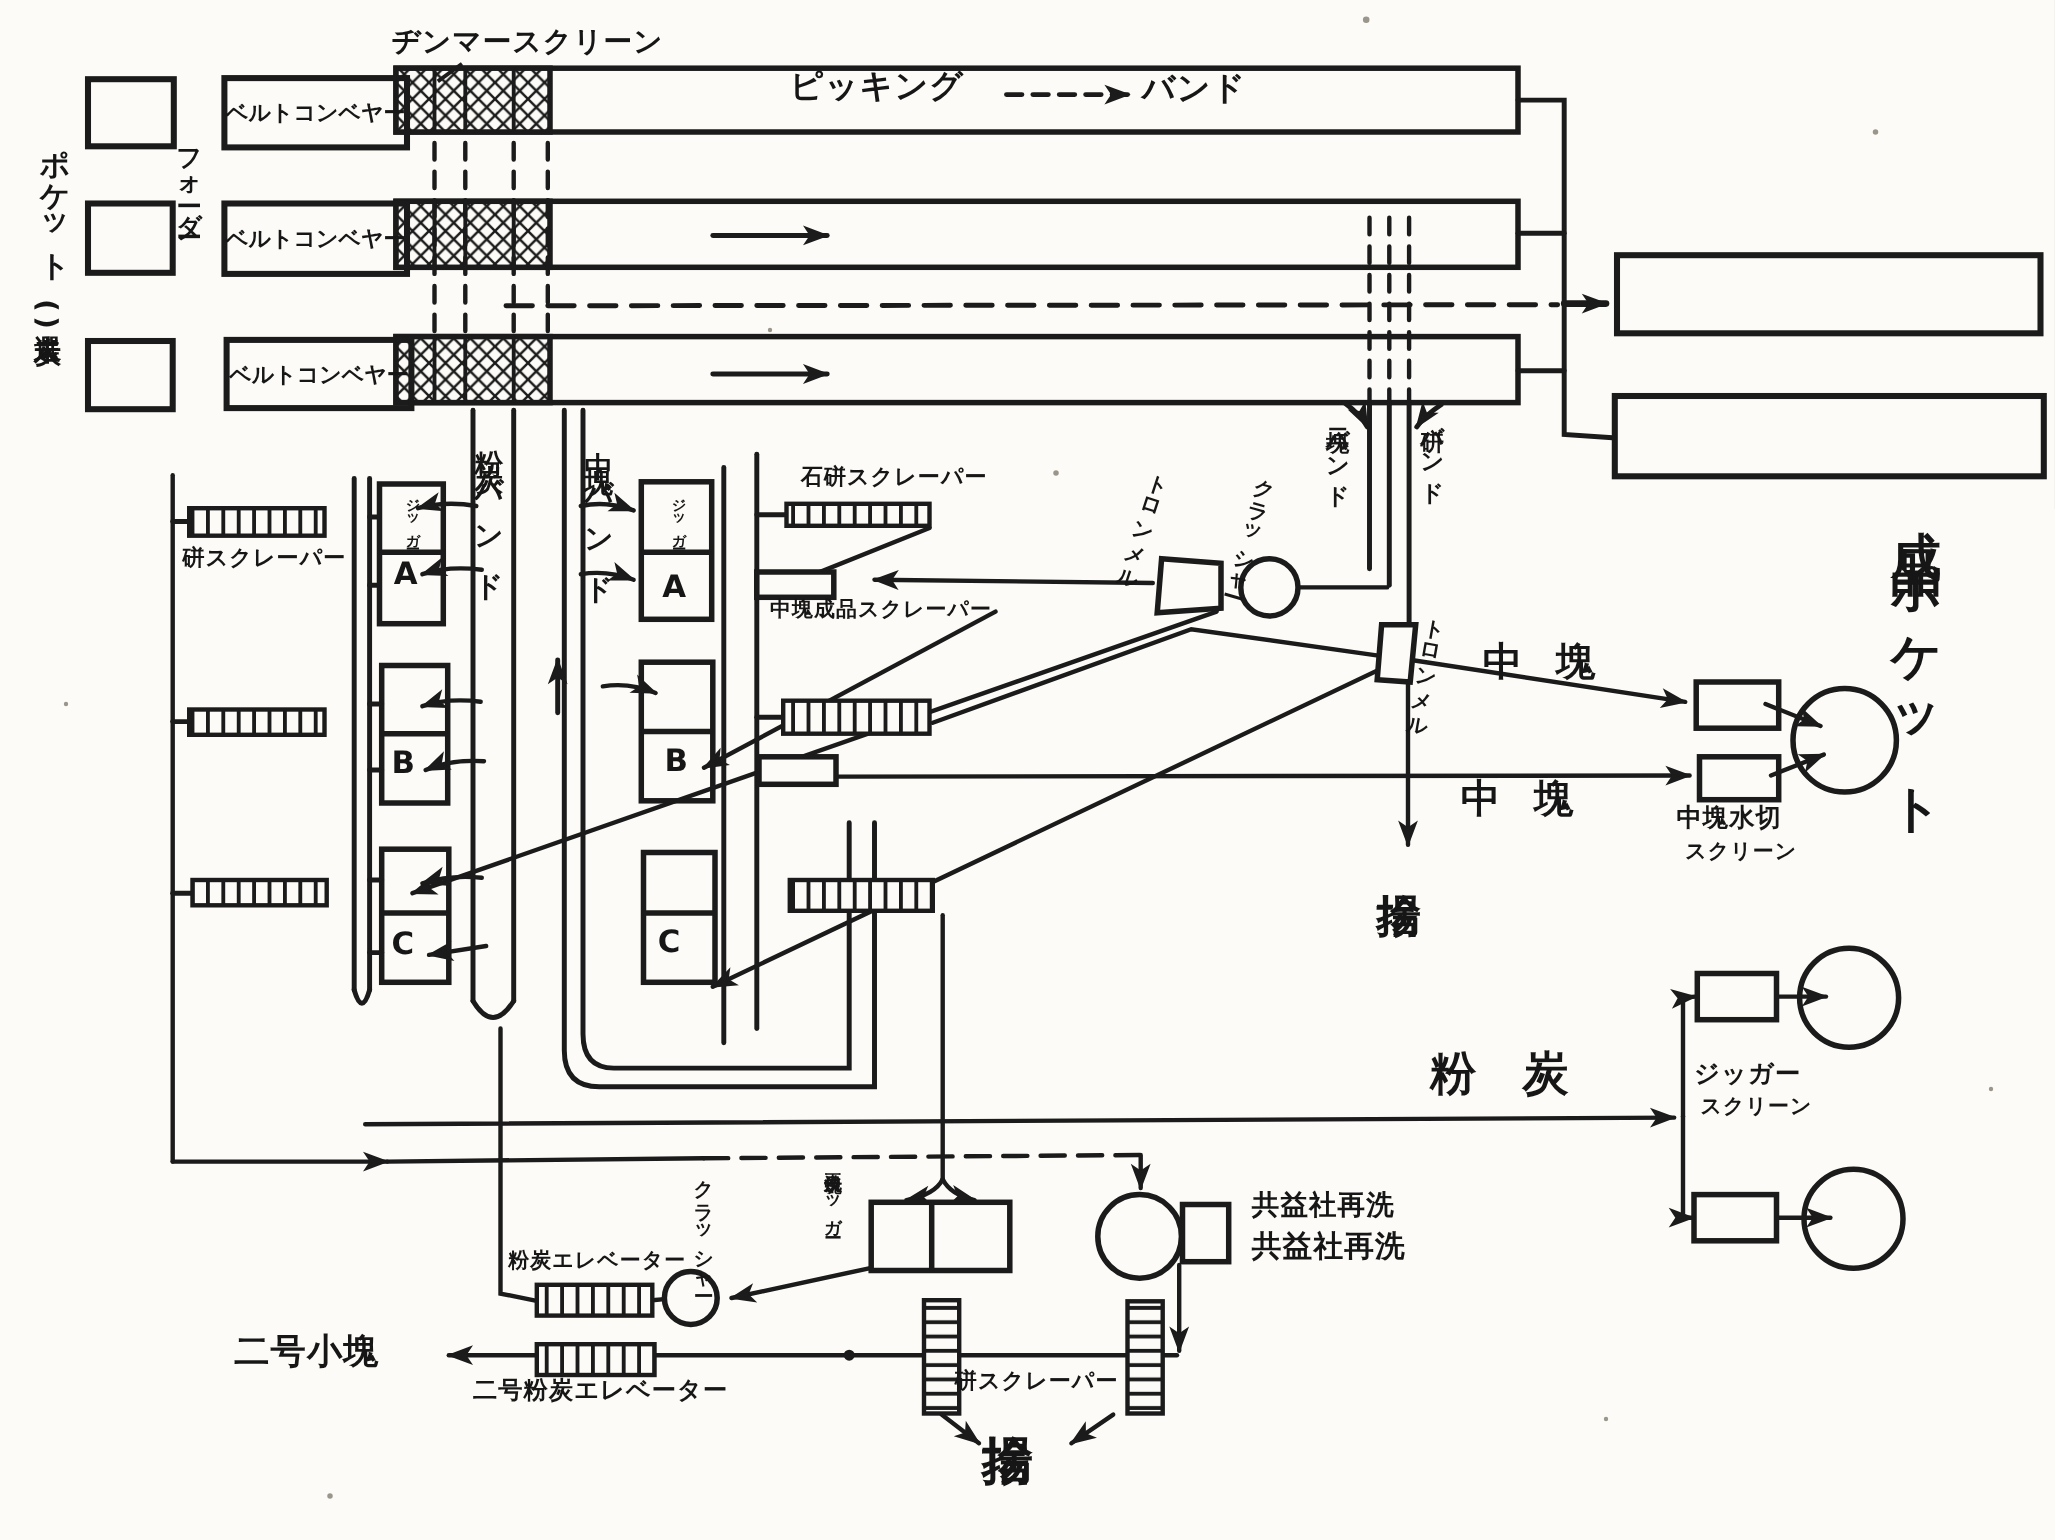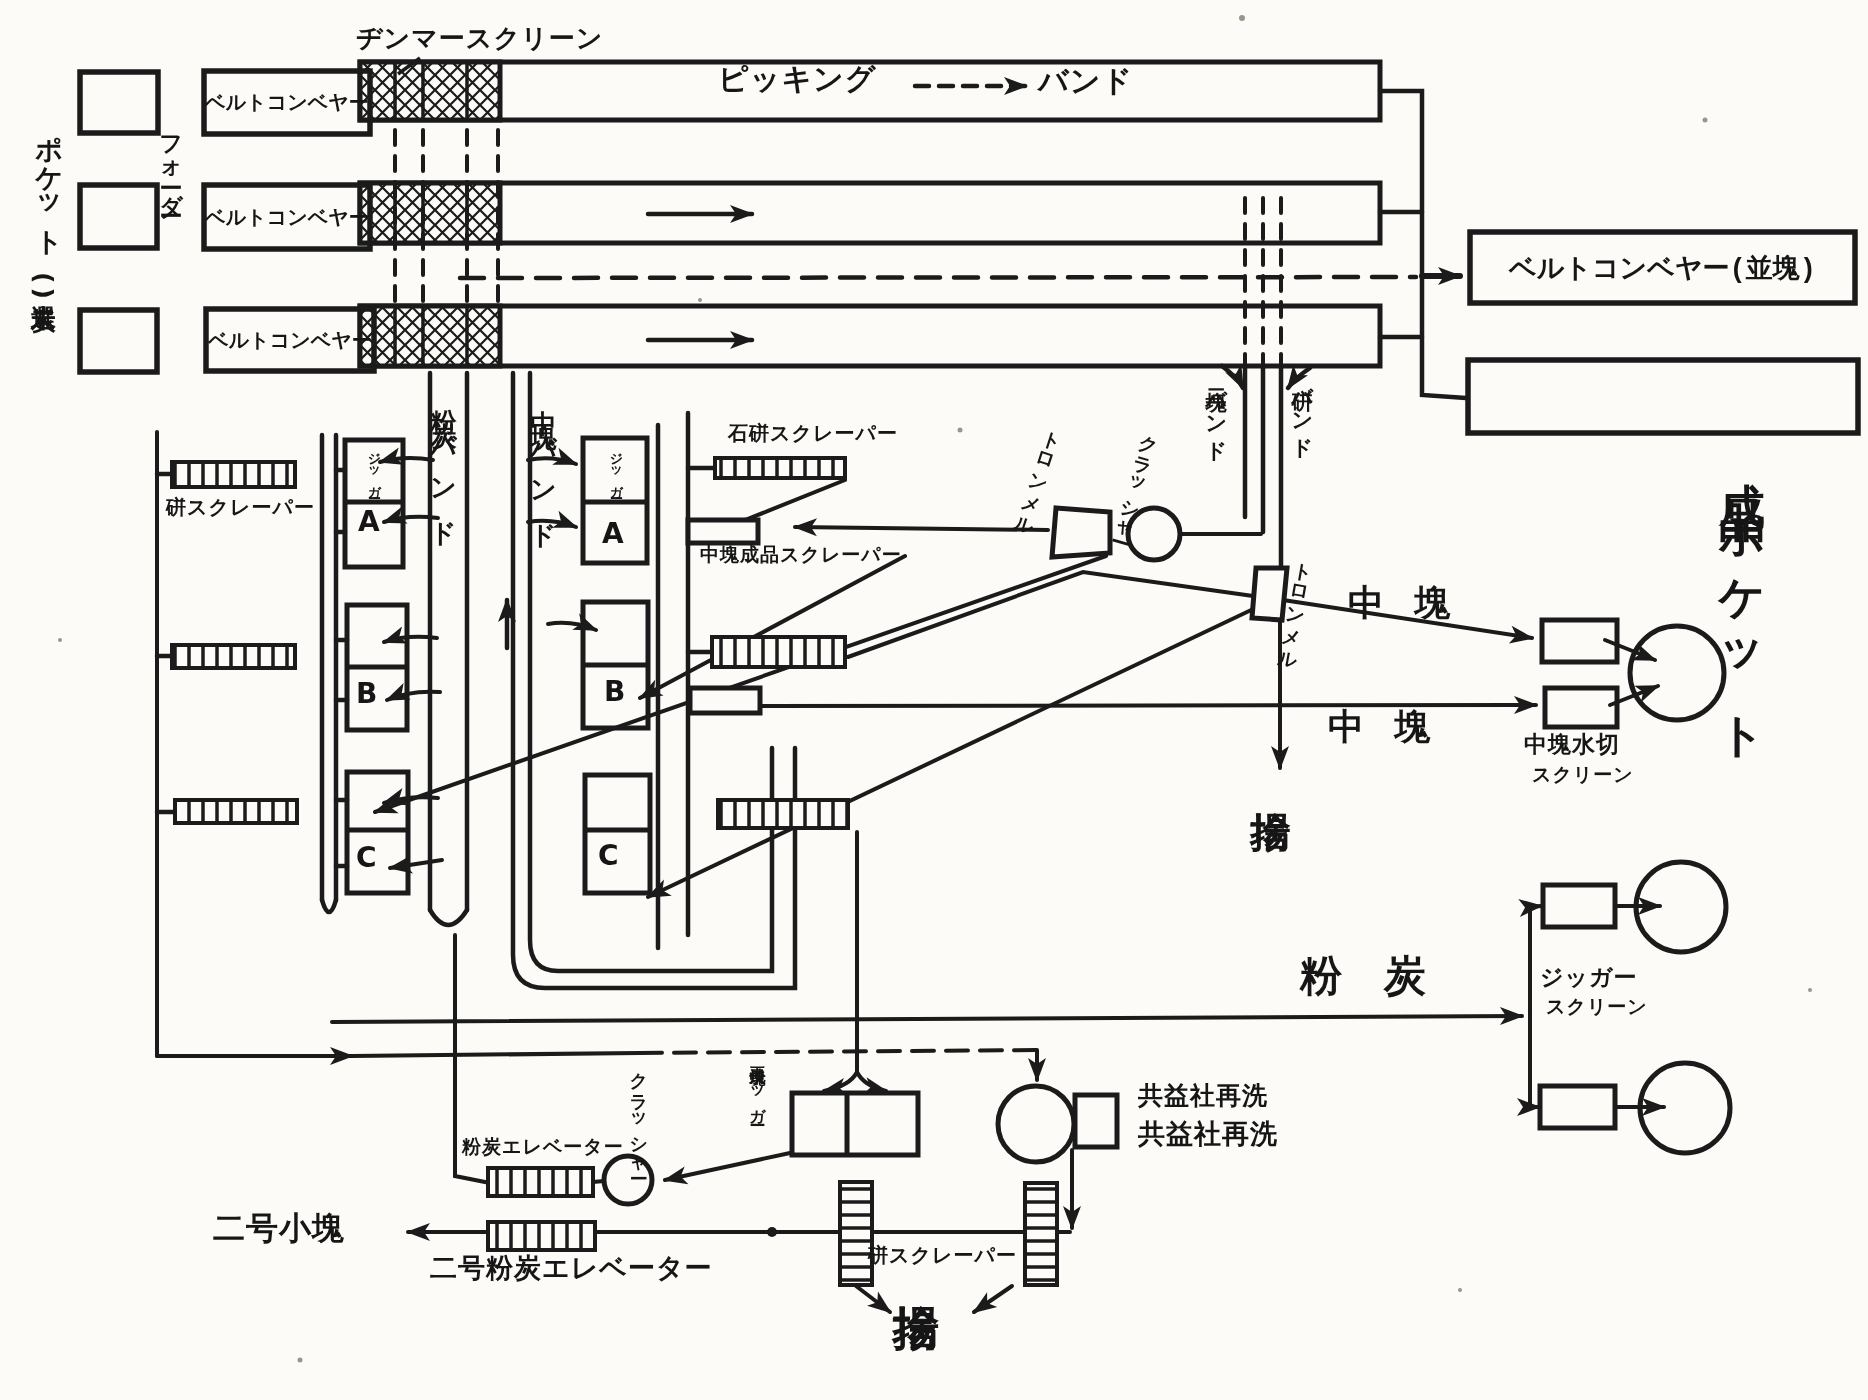--- a/index.html
+++ b/index.html
@@ -251,21 +251,20 @@
 <div class="lbl v" style="left:158px;top:120px;height:155px;font-size:23px">フォーダー</div>
 
 <div class="boxtxt" style="left:204px;top:71px;width:166px;height:63px;font-size:20px">ベルトコンベヤー</div>
 <div class="boxtxt" style="left:204px;top:185px;width:166px;height:64px;font-size:20px">ベルトコンベヤー</div>
 <div class="boxtxt" style="left:206px;top:309px;width:168px;height:62px;font-size:20px">ベルトコンベヤー</div>
 
 <div class="lbl" style="left:356px;top:24px;font-size:26px">ヂンマースクリーン</div>
 <div class="lbl" style="left:718px;top:62px;font-size:30px">ピッキング</div>
 <div class="lbl" style="left:1038px;top:64px;font-size:30px">バンド</div>
 
-<div class="boxtxt" style="left:1470px;top:232px;width:385px;height:71px;font-size:27px">ベルトコンベヤー(並塊)</div>
 
 <div class="lbl v" style="left:1204px;top:374px;height:125px;font-size:21px">二塊バンド</div>
 <div class="lbl v" style="left:1290px;top:372px;height:110px;font-size:21px">硑バンド</div>
 
 <div class="lbl v" style="left:1144px;top:420px;height:100px;font-size:19px;transform:rotate(16deg);transform-origin:top left">クラッシャー</div>
 <div class="lbl v" style="left:1048px;top:416px;height:100px;font-size:19px;transform:rotate(18deg);transform-origin:top left">トロンメル</div>
 <div class="lbl v" style="left:1296px;top:548px;height:100px;font-size:19px;transform:rotate(10deg);transform-origin:top left">トロンメル</div>
 
 <div class="lbl" style="left:166px;top:496px;font-size:20px">硑スクレーパー</div>
 <div class="lbl" style="left:728px;top:422px;font-size:20px">石硑スクレーパー</div>
@@ -297,18 +296,18 @@
 <div class="lbl" style="left:1546px;top:996px;font-size:19px">スクリーン</div>
 
 <div class="lbl" style="left:462px;top:1136px;font-size:19px">粉炭エレベーター</div>
 <div class="lbl v" style="left:628px;top:1060px;height:110px;font-size:18px">クラッシャー</div>
 <div class="lbl v" style="left:748px;top:1054px;height:135px;font-size:16px">再洗中塊ジッガー</div>
 
 <div class="lbl" style="left:1138px;top:1082px;font-size:25px">共益社再洗</div>
 <div class="lbl" style="left:1138px;top:1118px;font-size:27px">共益社再洗</div>
 
 <div class="lbl" style="left:213px;top:1210px;font-size:32px">二号小塊</div>
-<div class="lbl" style="left:430px;top:1252px;font-size:27px">二号粉炭エレベーター</div>
+<div class="lbl" style="left:430px;top:1252px;font-size:22px">二号粉炭エレベーター</div>
 
 <div class="lbl" style="left:868px;top:1244px;font-size:20px">硑スクレーパー</div>
 <div class="lbl v" style="left:890px;top:1268px;height:130px;font-size:46px">捨場</div>
 
 </div>
 
 </body></html>

